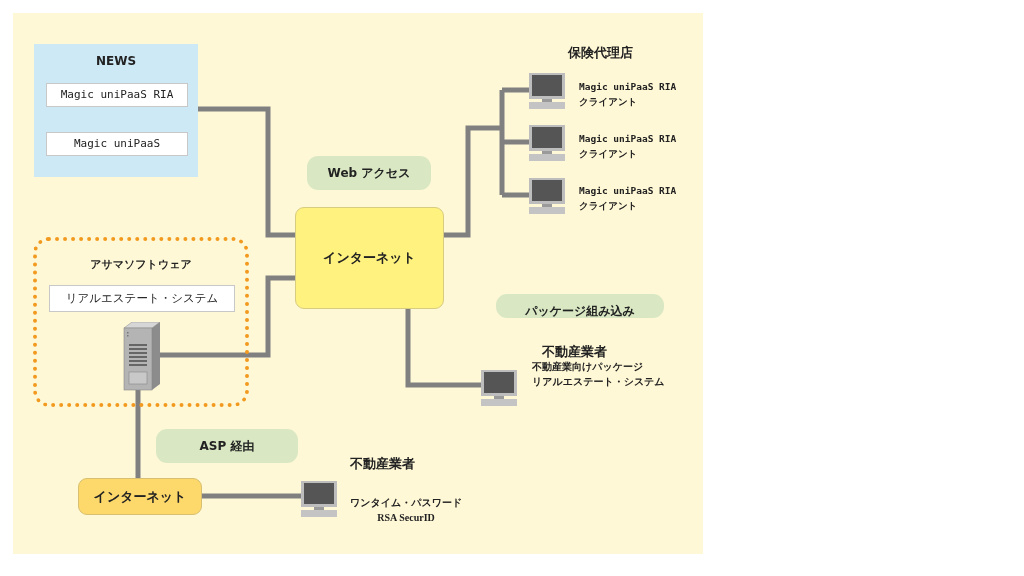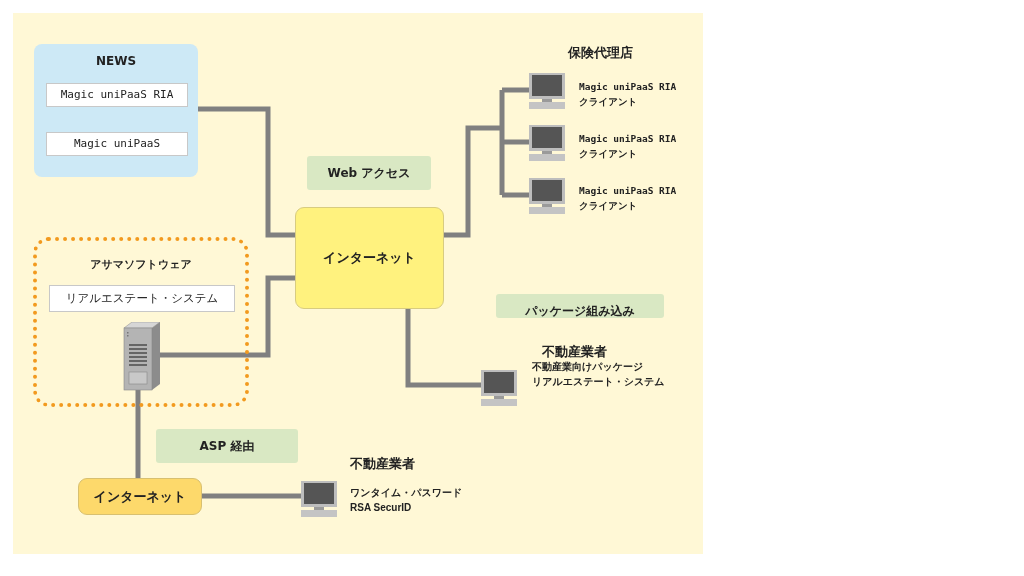--- a/index.html
+++ b/index.html
@@ -1,26 +1,26 @@
 <!DOCTYPE html>
 <html><head>
 <meta charset="utf-8">
 <style>
   html, body { margin:0; padding:0; }
   body { width:1024px; height:576px; background:#ffffff; position:relative; overflow:hidden;
          font-family:"DejaVu Sans", sans-serif; color:#222; }
   .panel { position:absolute; left:13px; top:13px; width:690px; height:541px; background:#fff8d6; }
   svg.wires { position:absolute; left:0; top:0; }
   .abs { position:absolute; }
-  .news { left:34px; top:44px; width:164px; height:133px; background:#cde9f6; border-radius:8px; }
+  .news { left:34px; top:44px; width:164px; height:133px; background:#cde9f6; border-radius:0; }
   .news-title { left:0; top:10px; width:164px; text-align:center; font-size:12px; font-weight:bold; }
   .wbox { background:#fff; border:1px solid #c8c8c8; font-family:"DejaVu Sans Mono", monospace; font-size:11px; text-align:center; line-height:22px; }
   .news-item1 { left:12px; top:39px; width:140px; height:22px; }
   .news-item2 { left:12px; top:88px; width:140px; height:22px; }
-  .tag { background:#d9e8c3; border-radius:3px; text-align:center; font-weight:bold; font-size:12px; }
+  .tag { background:#d9e8c3; border-radius:11px; text-align:center; font-weight:bold; font-size:12px; }
   .inet-main { left:295px; top:207px; width:147px; height:100px; background:#fff27e; border:1px solid #d8cc80; border-radius:9px;
                display:flex; align-items:center; justify-content:center; font-weight:bold; font-size:13px; }
   .inet-small { left:78px; top:478px; width:122px; height:35px; background:#fdd96b; border:1px solid #d8c070; border-radius:9px;
                display:flex; align-items:center; justify-content:center; font-weight:bold; font-size:13px; }
   .asama { left:33px; top:237px; width:216px; height:170px; border:4px dotted #f29a1f; border-radius:16px; box-sizing:border-box; }
   .label { font-weight:bold; font-size:12px; }
   .small { font-family:"DejaVu Sans Mono", monospace; font-size:9.5px; font-weight:bold; line-height:15px; }
   .pc { width:38px; height:38px; }
 </style>
 </head>
@@ -126,16 +126,16 @@
 <div class="abs tag" style="left:156px;top:429px;width:142px;height:34px;line-height:34px;">ASP 経由</div>
 <div class="abs inet-small">インターネット</div>
 
 <div class="abs label" style="left:350px;top:455px;font-size:13px;">不動産業者</div>
 <svg class="abs pc" style="left:300px;top:480px;" viewBox="0 0 38 38">
   <rect x="1" y="1" width="36" height="26" fill="#bdbdbd"></rect>
     <rect x="4" y="3" width="30" height="21" fill="#555"></rect>
   <rect x="14" y="27" width="10" height="3" fill="#9a9a9a"></rect>
     <rect x="1" y="30" width="36" height="7" fill="#c4c4c4"></rect>
 </svg>
-<div class="abs small" style="left:350px;top:485px;font-family:Liberation Sans, sans-serif;font-size:10px;">
+<div class="abs small" style="left:350px;top:495px;font-family:Liberation Serif, serif;font-size:10px;text-align:center;">
   <div>ワンタイム・パスワード</div>
   <div>RSA SecurID</div>
 </div>
 
 </body></html>

